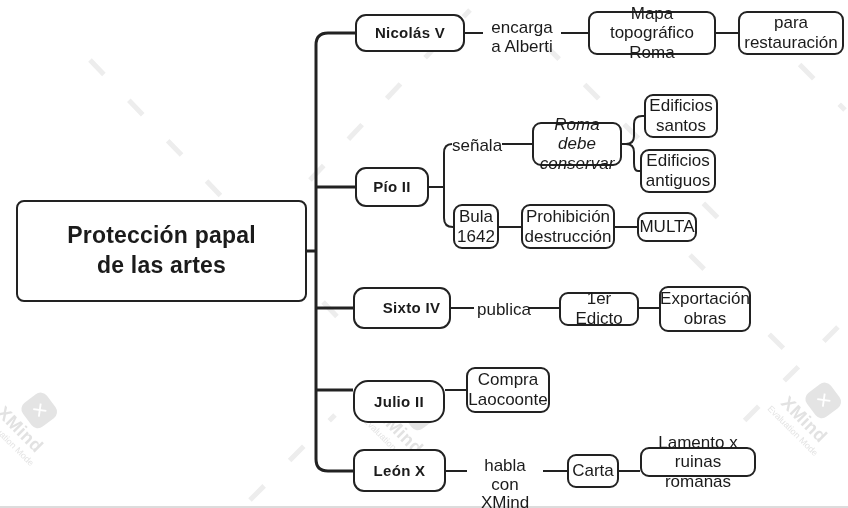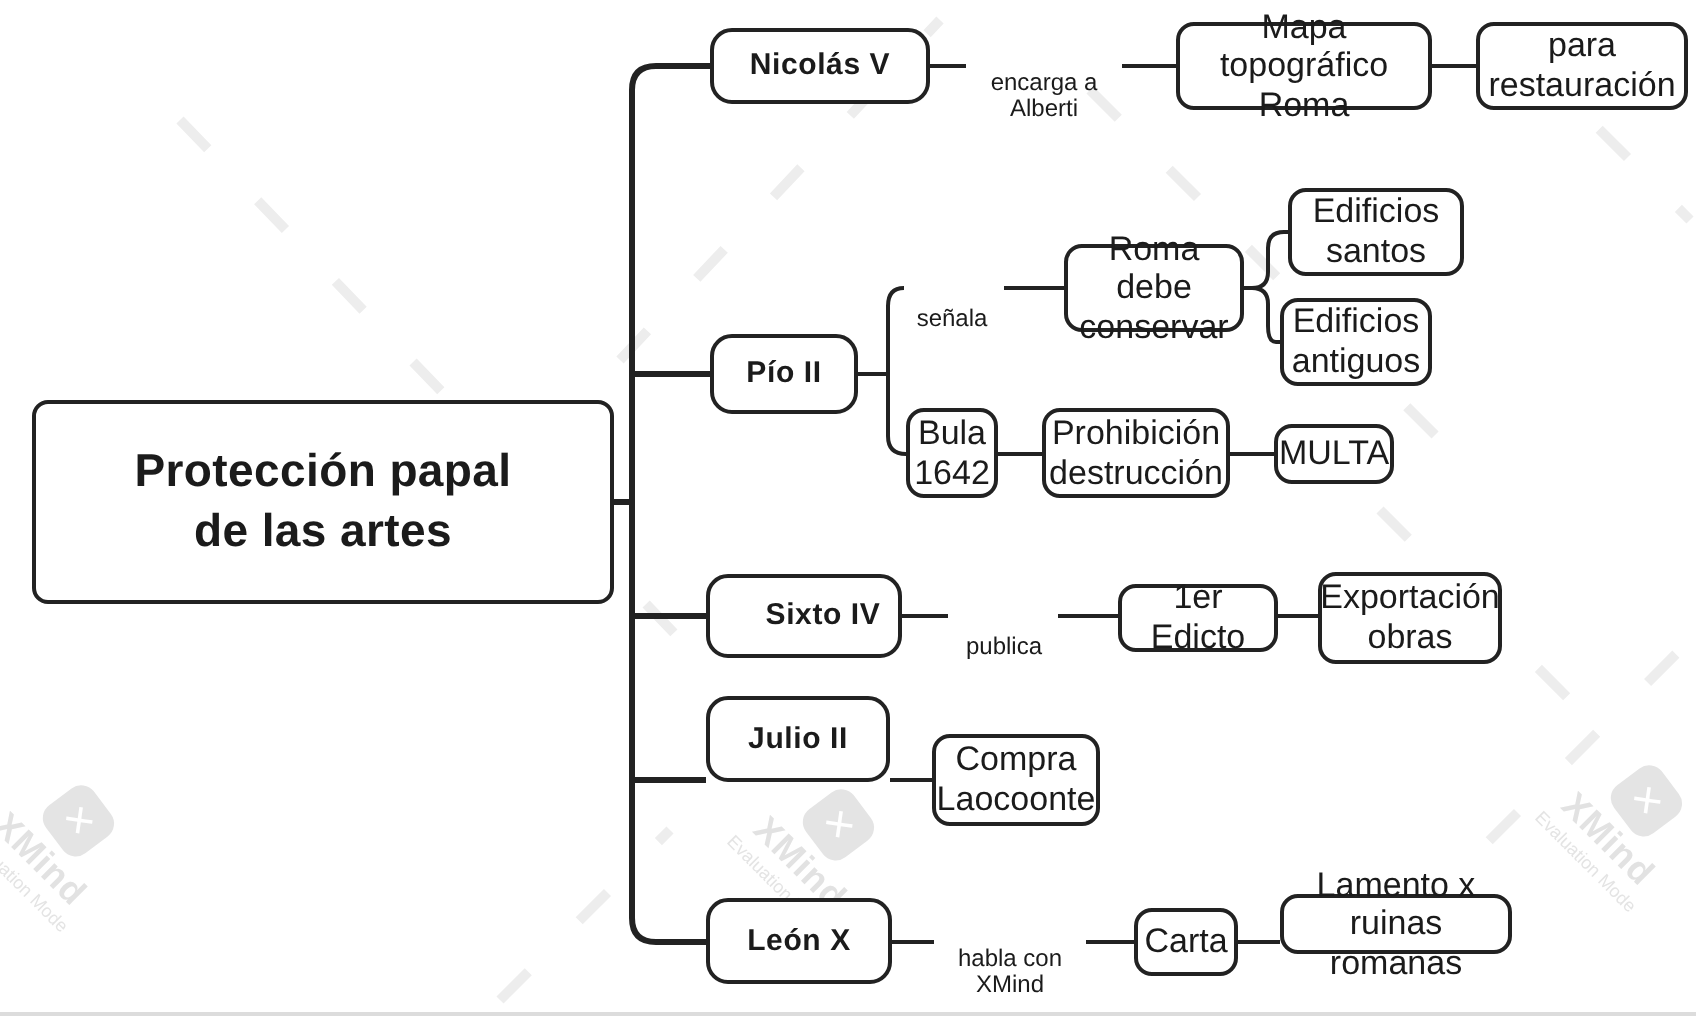--- a/index.html
+++ b/index.html
@@ -51,25 +51,24 @@
     letter-spacing: 0.3px;
   }
   .sub-box {
     border-width: 2px;
     border-radius: 9px;
     font-size: 17px;
     padding: 2px 5px;
   }
   .edge-label {
     position: absolute;
-    font-size: 12px;
+    font-size: 17px;
     text-align: center;
     line-height: 1.1;
     background: transparent;
-    margin-top: 16px;
   }
   
   .wm {
     position: absolute;
     width: 90px;
     transform: rotate(45deg);
     transform-origin: top left;
     display: flex;
     flex-direction: column;
     align-items: center;
@@ -172,33 +171,33 @@
     <span>de las artes</span>
   </div>
 
   <div class="box main-box" style="left:355px; top:14px; width:110px; height:38px;">Nicolás V</div>
   <div class="edge-label" style="left:486px; top:19px; width:72px;">encarga a Alberti</div>
   <div class="box sub-box" style="left:588px; top:11px; width:128px; height:44px;">Mapa topográfico Roma</div>
   <div class="box sub-box" style="left:738px; top:11px; width:106px; height:44px;">para restauración</div>
 
   <div class="box main-box" style="left:355px; top:167px; width:74px; height:40px;">Pío II</div>
   <div class="edge-label" style="left:452px; top:137px; width:48px;">señala</div>
-  <div class="box sub-box" style="left:532px; top:122px; width:90px; height:44px;">Roma debe conservar</div>
-  <div class="box sub-box" style="left:644px; top:94px; width:88px; height:44px;">Edificios santos</div>
+  <div class="box sub-box" style="left:532px; top:122px; width:90px; height:44px;font-style:italic;">Roma debe conservar</div>
+  <div class="box sub-box" style="left:644px; top:94px; width:74px; height:44px;">Edificios santos</div>
   <div class="box sub-box" style="left:640px; top:149px; width:76px; height:44px;">Edificios antiguos</div>
   <div class="box sub-box" style="left:453px; top:204px; width:46px; height:45px;">Bula 1642</div>
   <div class="box sub-box" style="left:521px; top:204px; width:94px; height:45px;">Prohibición destrucción</div>
   <div class="box sub-box" style="left:637px; top:212px; width:60px; height:30px;">MULTA</div>
 
   <div class="box main-box" style="left:353px; top:287px; width:98px; height:42px;padding-left:19px;">Sixto IV</div>
   <div class="edge-label" style="left:477px; top:301px; width:50px;">publica</div>
   <div class="box sub-box" style="left:559px; top:292px; width:80px; height:34px;">1er Edicto</div>
   <div class="box sub-box" style="left:659px; top:286px; width:92px; height:46px;">Exportación obras</div>
 
-  <div class="box main-box" style="left:353px; top:348px; width:92px; height:43px;">Julio II</div>
+  <div class="box main-box" style="left:353px; top:380px; width:92px; height:43px;border-radius:15px;">Julio II</div>
   <div class="box sub-box" style="left:466px; top:367px; width:84px; height:46px;">Compra Laocoonte</div>
 
   <div class="box main-box" style="left:353px; top:449px; width:93px; height:43px;">León X</div>
   <div class="edge-label" style="left:470px; top:457px; width:70px;">habla con XMind</div>
   <div class="box sub-box" style="left:567px; top:454px; width:52px; height:34px;text-align:right;">Carta</div>
   <div class="box sub-box" style="left:640px; top:447px; width:116px; height:30px;">Lamento x ruinas romanas</div>
 
 </div>
 
 </body></html>

